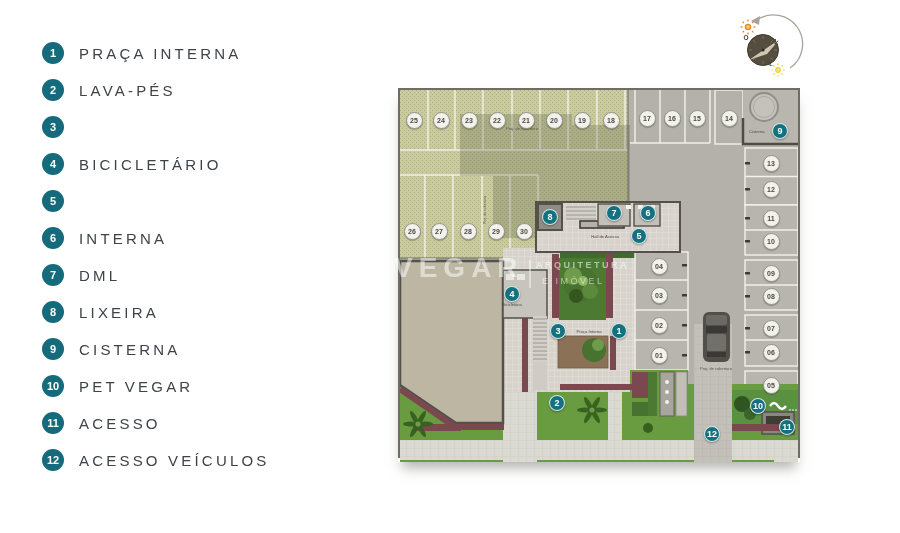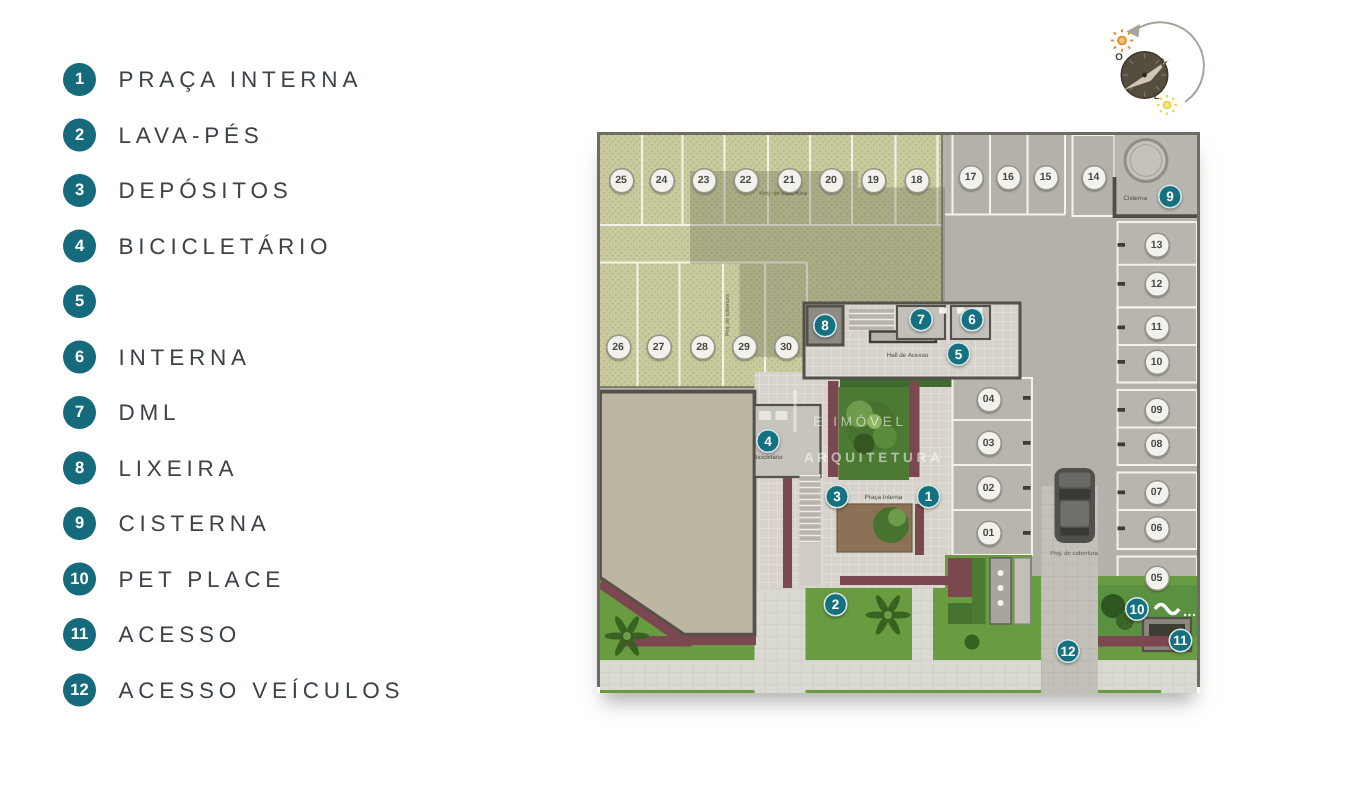--- a/index.html
+++ b/index.html
@@ -36,40 +36,39 @@
     color:#fff;font-size:9px;font-weight:bold;
     display:flex;align-items:center;justify-content:center;
     box-shadow:0 1px 2px rgba(0,0,0,.35);
   }
   
   .wm-brand{
     position:absolute;left:-4px;top:164px;font-size:28px;font-weight:bold;
     letter-spacing:6px;color:rgba(255,255,255,.5);white-space:nowrap;
   }
   .wm-divider{position:absolute;left:131px;top:172px;width:2px;height:28px;background:rgba(255,255,255,.45);}
-  .wm-sub1{position:absolute;left:138px;top:172px;font-size:9px;font-weight:bold;letter-spacing:2.5px;color:rgba(255,255,255,.55);white-space:nowrap;margin-top:40px;}
+  .wm-sub1{position:absolute;left:138px;top:172px;font-size:9px;font-weight:bold;letter-spacing:2.5px;color:rgba(255,255,255,.55);white-space:nowrap;}
   .wm-sub2{position:absolute;left:144px;top:188px;font-size:9px;font-weight:normal;letter-spacing:2.5px;color:rgba(255,255,255,.55);white-space:nowrap;}
   
   .compass{position:absolute;left:724px;top:8px;width:84px;height:76px;}
 </style>
 </head>
 <body>
 
 <div class="legend">
     <div class="legend-row">
       <span class="legend-num">1</span>
       <span class="legend-label">PRAÇA INTERNA</span>
     </div>
     <div class="legend-row">
       <span class="legend-num">2</span>
       <span class="legend-label">LAVA-PÉS</span>
     </div>
     <div class="legend-row">
       <span class="legend-num">3</span>
-      <span class="legend-label">DEPÓSITOS</span>
     </div>
     <div class="legend-row">
       <span class="legend-num">4</span>
       <span class="legend-label">BICICLETÁRIO</span>
     </div>
     <div class="legend-row">
       <span class="legend-num">5</span>
     </div>
     <div class="legend-row">
       <span class="legend-num">6</span>
@@ -82,21 +81,21 @@
     <div class="legend-row">
       <span class="legend-num">8</span>
       <span class="legend-label">LIXEIRA</span>
     </div>
     <div class="legend-row">
       <span class="legend-num">9</span>
       <span class="legend-label">CISTERNA</span>
     </div>
     <div class="legend-row">
       <span class="legend-num">10</span>
-      <span class="legend-label">PET PLACE</span>
+      <span class="legend-label">PET VEGAR</span>
     </div>
     <div class="legend-row">
       <span class="legend-num">11</span>
       <span class="legend-label">ACESSO</span>
     </div>
     <div class="legend-row">
       <span class="legend-num">12</span>
       <span class="legend-label">ACESSO VEÍCULOS</span>
     </div>
   </div>
@@ -387,20 +386,21 @@
       <text x="88" y="122" font-size="3.5" text-anchor="middle" transform="rotate(-90 88 122)">Proj. de cobertura</text>
       <text x="207" y="150" font-size="4.2" text-anchor="middle" fill="#4a4a42">Hall de Acesso</text>
       <text x="191" y="244.5" font-size="4.2" text-anchor="middle" fill="#4a4a42">Praça Interna</text>
       <text x="114" y="218" font-size="4" text-anchor="middle" fill="#4a4a42">Bicicletário</text>
       <text x="318" y="282" font-size="4" text-anchor="middle">Proj. de cobertura</text>
     </g>
 
     <path d="M1,370 L1,1 L401,1 L401,370" fill="none" stroke="#6f6c63" stroke-width="2"></path>
   </svg>
 
+  <div class="wm-brand">VEGAR</div>
   <div class="wm-divider"></div>
   <div class="wm-sub1">ARQUITETURA</div>
   <div class="wm-sub2">E IMÓVEL</div>
 
   <div class="markers">
       <div class="spot" style="left: 7.5px; top: 23.5px;">25</div>
       <div class="spot" style="left: 34.5px; top: 23.5px;">24</div>
       <div class="spot" style="left: 62.5px; top: 23.5px;">23</div>
       <div class="spot" style="left: 90.5px; top: 23.5px;">22</div>
       <div class="spot" style="left: 119.5px; top: 23.5px;">21</div>

